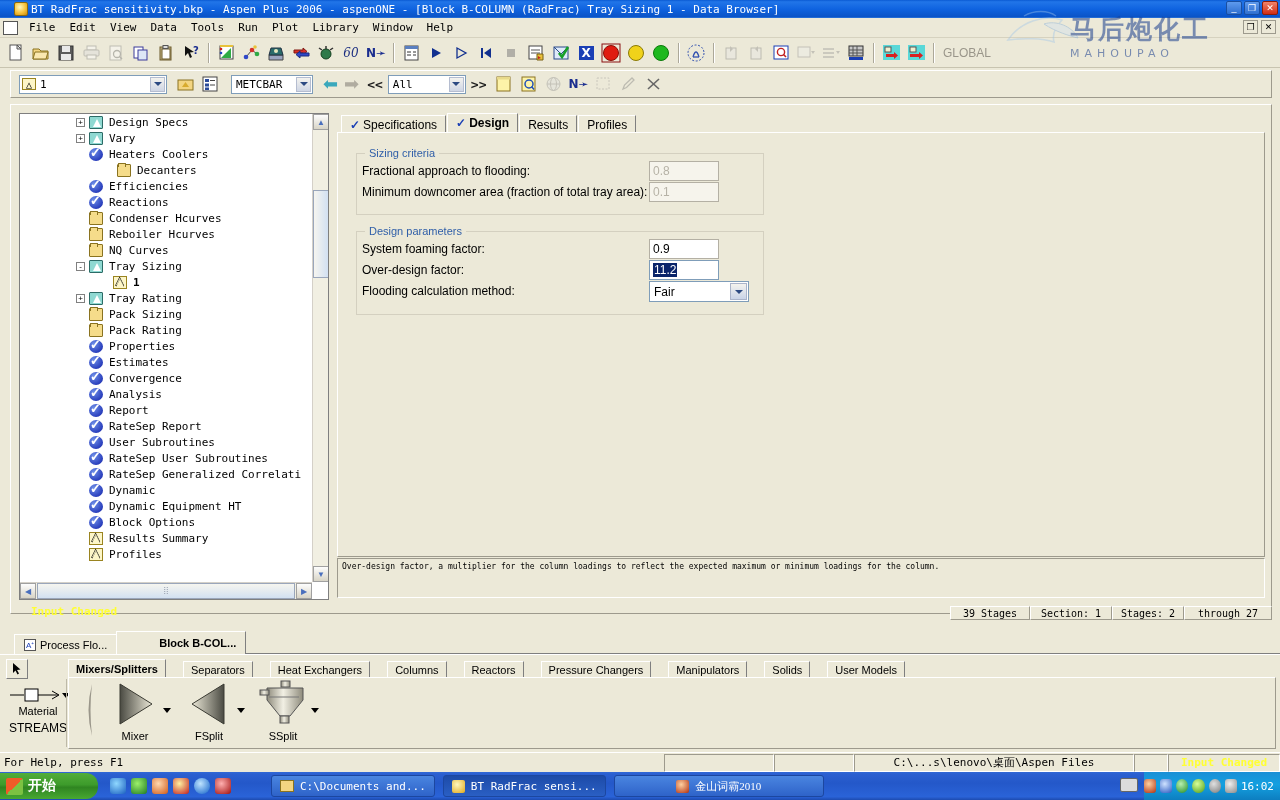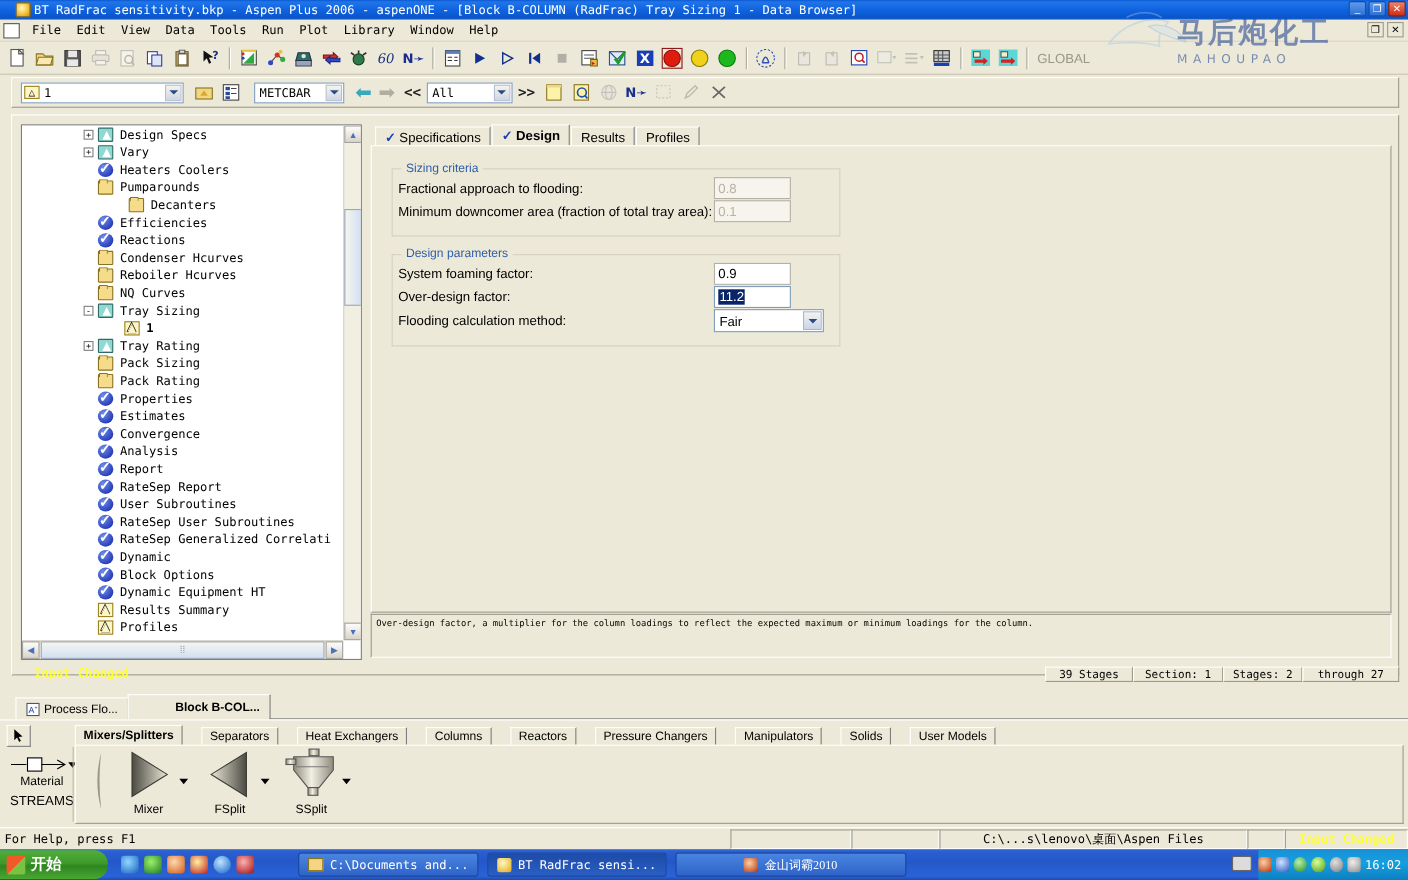--- a/index.html
+++ b/index.html
@@ -728,25 +728,20 @@
           <div class="tnode" style="padding-left: 56px;">
             <span class="expander">+</span>
             <span class="ticon ic-tri-teal"></span>
             <span class="tlabel">Vary</span>
           </div>
           <div class="tnode" style="padding-left: 56px;">
             <span class="expander blank"></span>
             <span class="ticon ic-check"></span>
             <span class="tlabel">Heaters Coolers</span>
           </div>
-          <div class="tnode" style="padding-left: 56px;">
-            <span class="expander blank"></span>
-            <span class="ticon ic-folder"></span>
-            <span class="tlabel">Pumparounds</span>
-          </div>
           <div class="tnode" style="padding-left: 84px;">
             <span class="expander blank"></span>
             <span class="ticon ic-folder"></span>
             <span class="tlabel">Decanters</span>
           </div>
           <div class="tnode" style="padding-left: 56px;">
             <span class="expander blank"></span>
             <span class="ticon ic-check"></span>
             <span class="tlabel">Efficiencies</span>
           </div>
@@ -841,26 +836,26 @@
             <span class="tlabel">RateSep Generalized Correlati</span>
           </div>
           <div class="tnode" style="padding-left: 56px;">
             <span class="expander blank"></span>
             <span class="ticon ic-check"></span>
             <span class="tlabel">Dynamic</span>
           </div>
           <div class="tnode" style="padding-left: 56px;">
             <span class="expander blank"></span>
             <span class="ticon ic-check"></span>
+            <span class="tlabel">Dynamic Equipment HT</span>
+          </div>
+          <div class="tnode" style="padding-left: 56px;">
+            <span class="expander blank"></span>
+            <span class="ticon ic-check"></span>
             <span class="tlabel">Block Options</span>
-          </div>
-          <div class="tnode" style="padding-left: 56px;">
-            <span class="expander blank"></span>
-            <span class="ticon ic-check"></span>
-            <span class="tlabel">Dynamic Equipment HT</span>
           </div>
           <div class="tnode" style="padding-left: 56px;">
             <span class="expander blank"></span>
             <span class="ticon ic-tri-yellow"></span>
             <span class="tlabel">Results Summary</span>
           </div>
           <div class="tnode" style="padding-left: 56px;">
             <span class="expander blank"></span>
             <span class="ticon ic-tri-yellow"></span>
             <span class="tlabel">Profiles</span>

